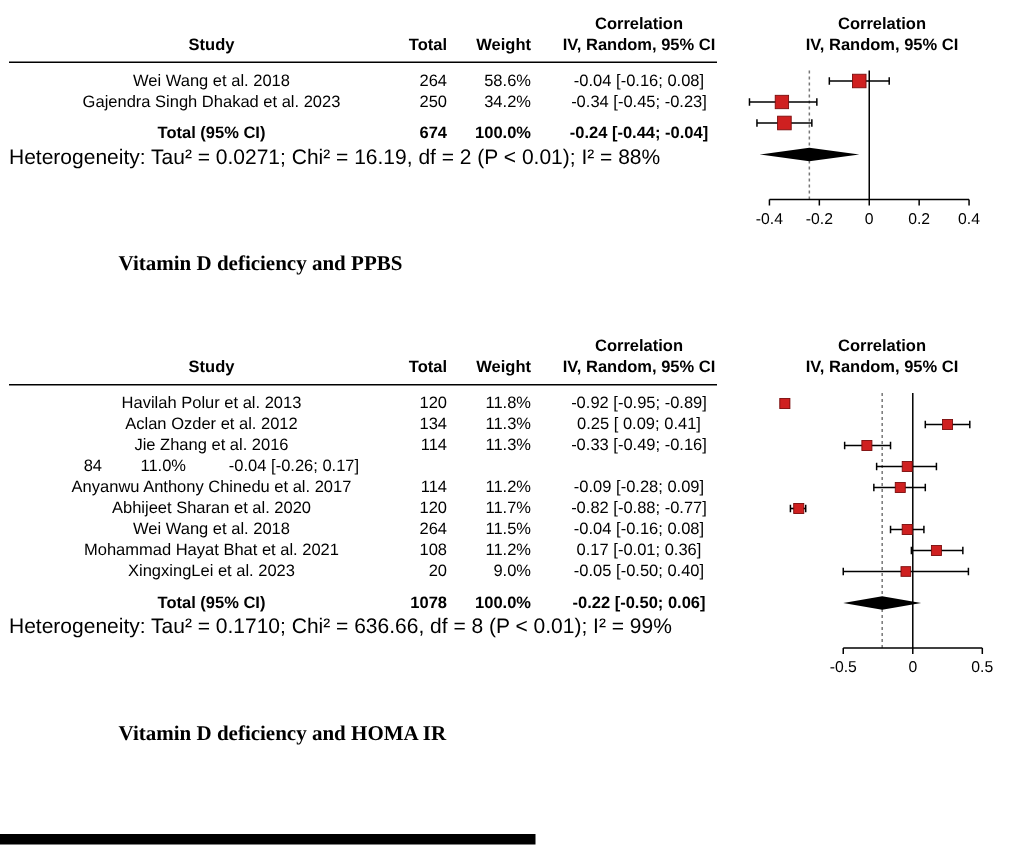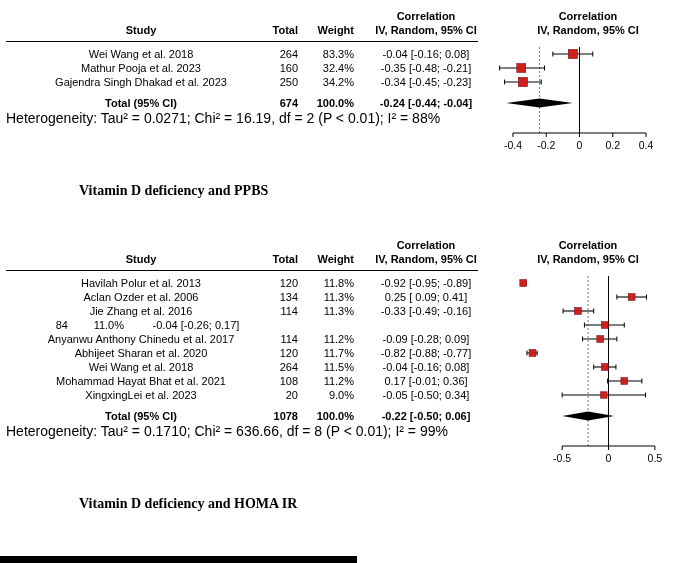--- a/index.html
+++ b/index.html
@@ -44,29 +44,22 @@
           <div class="fcell c-study">Study</div>
           <div class="fcell c-total">Total</div>
           <div class="fcell c-weight">Weight</div>
           <div class="fcell c-ci">IV, Random, 95% CI</div>
           <div class="fcell c-plot">IV, Random, 95% CI</div>
         </div>
         <div class="frule" style="width: 472px;"></div>
         <div class="frow">
           <div class="fcell c-study">Wei Wang et al. 2018</div>
           <div class="fcell c-total">264</div>
-          <div class="fcell c-weight">83.3%</div>
+          <div class="fcell c-weight">58.6%</div>
           <div class="fcell c-ci">-0.04 [-0.16; 0.08]</div>
-          <div class="fcell c-plot"></div>
-        </div>
-        <div class="frow">
-          <div class="fcell c-study">Mathur Pooja et al. 2023</div>
-          <div class="fcell c-total">160</div>
-          <div class="fcell c-weight">32.4%</div>
-          <div class="fcell c-ci">-0.35 [-0.48; -0.21]</div>
           <div class="fcell c-plot"></div>
         </div>
         <div class="frow">
           <div class="fcell c-study">Gajendra Singh Dhakad et al. 2023</div>
           <div class="fcell c-total">250</div>
           <div class="fcell c-weight">34.2%</div>
           <div class="fcell c-ci">-0.34 [-0.45; -0.23]</div>
           <div class="fcell c-plot"></div>
         </div>
         <div style="height: 7px;"></div>
@@ -135,21 +128,21 @@
         </div>
         <div class="frule" style="width: 472px;"></div>
         <div class="frow">
           <div class="fcell c-study">Havilah Polur et al. 2013</div>
           <div class="fcell c-total">120</div>
           <div class="fcell c-weight">11.8%</div>
           <div class="fcell c-ci">-0.92 [-0.95; -0.89]</div>
           <div class="fcell c-plot"></div>
         </div>
         <div class="frow">
-          <div class="fcell c-study">Aclan Ozder et al. 2006</div>
+          <div class="fcell c-study">Aclan Ozder et al. 2012</div>
           <div class="fcell c-total">134</div>
           <div class="fcell c-weight">11.3%</div>
           <div class="fcell c-ci">0.25 [ 0.09; 0.41]</div>
           <div class="fcell c-plot"></div>
         </div>
         <div class="frow">
           <div class="fcell c-study">Jie Zhang et al. 2016</div>
           <div class="fcell c-total">114</div>
           <div class="fcell c-weight">11.3%</div>
           <div class="fcell c-ci">-0.33 [-0.49; -0.16]</div>
@@ -186,21 +179,21 @@
           <div class="fcell c-study">Mohammad Hayat Bhat et al. 2021</div>
           <div class="fcell c-total">108</div>
           <div class="fcell c-weight">11.2%</div>
           <div class="fcell c-ci">0.17 [-0.01; 0.36]</div>
           <div class="fcell c-plot"></div>
         </div>
         <div class="frow">
           <div class="fcell c-study">XingxingLei et al. 2023</div>
           <div class="fcell c-total">20</div>
           <div class="fcell c-weight">9.0%</div>
-          <div class="fcell c-ci">-0.05 [-0.50; 0.34]</div>
+          <div class="fcell c-ci">-0.05 [-0.50; 0.40]</div>
           <div class="fcell c-plot"></div>
         </div>
         <div style="height: 7px;"></div>
         <div class="frow ftotal">
           <div class="fcell c-study">Total (95% CI)</div>
           <div class="fcell c-total">1078</div>
           <div class="fcell c-weight">100.0%</div>
           <div class="fcell c-ci">-0.22 [-0.50; 0.06]</div>
           <div class="fcell c-plot"></div>
         </div>

